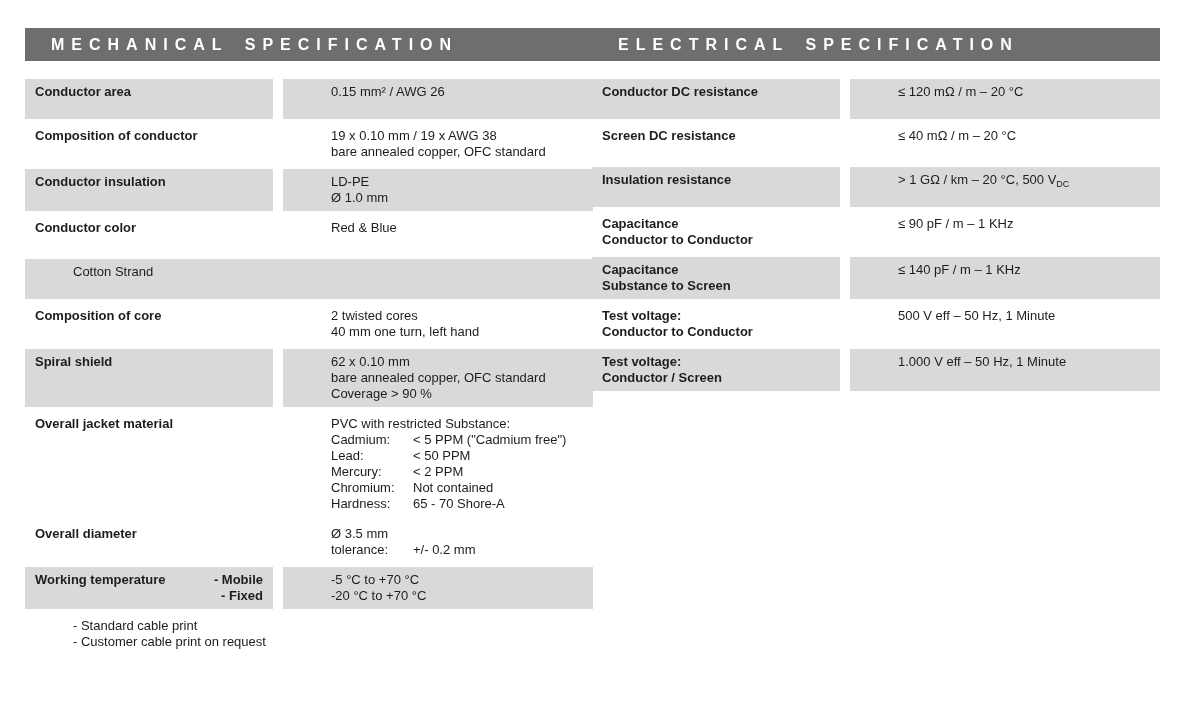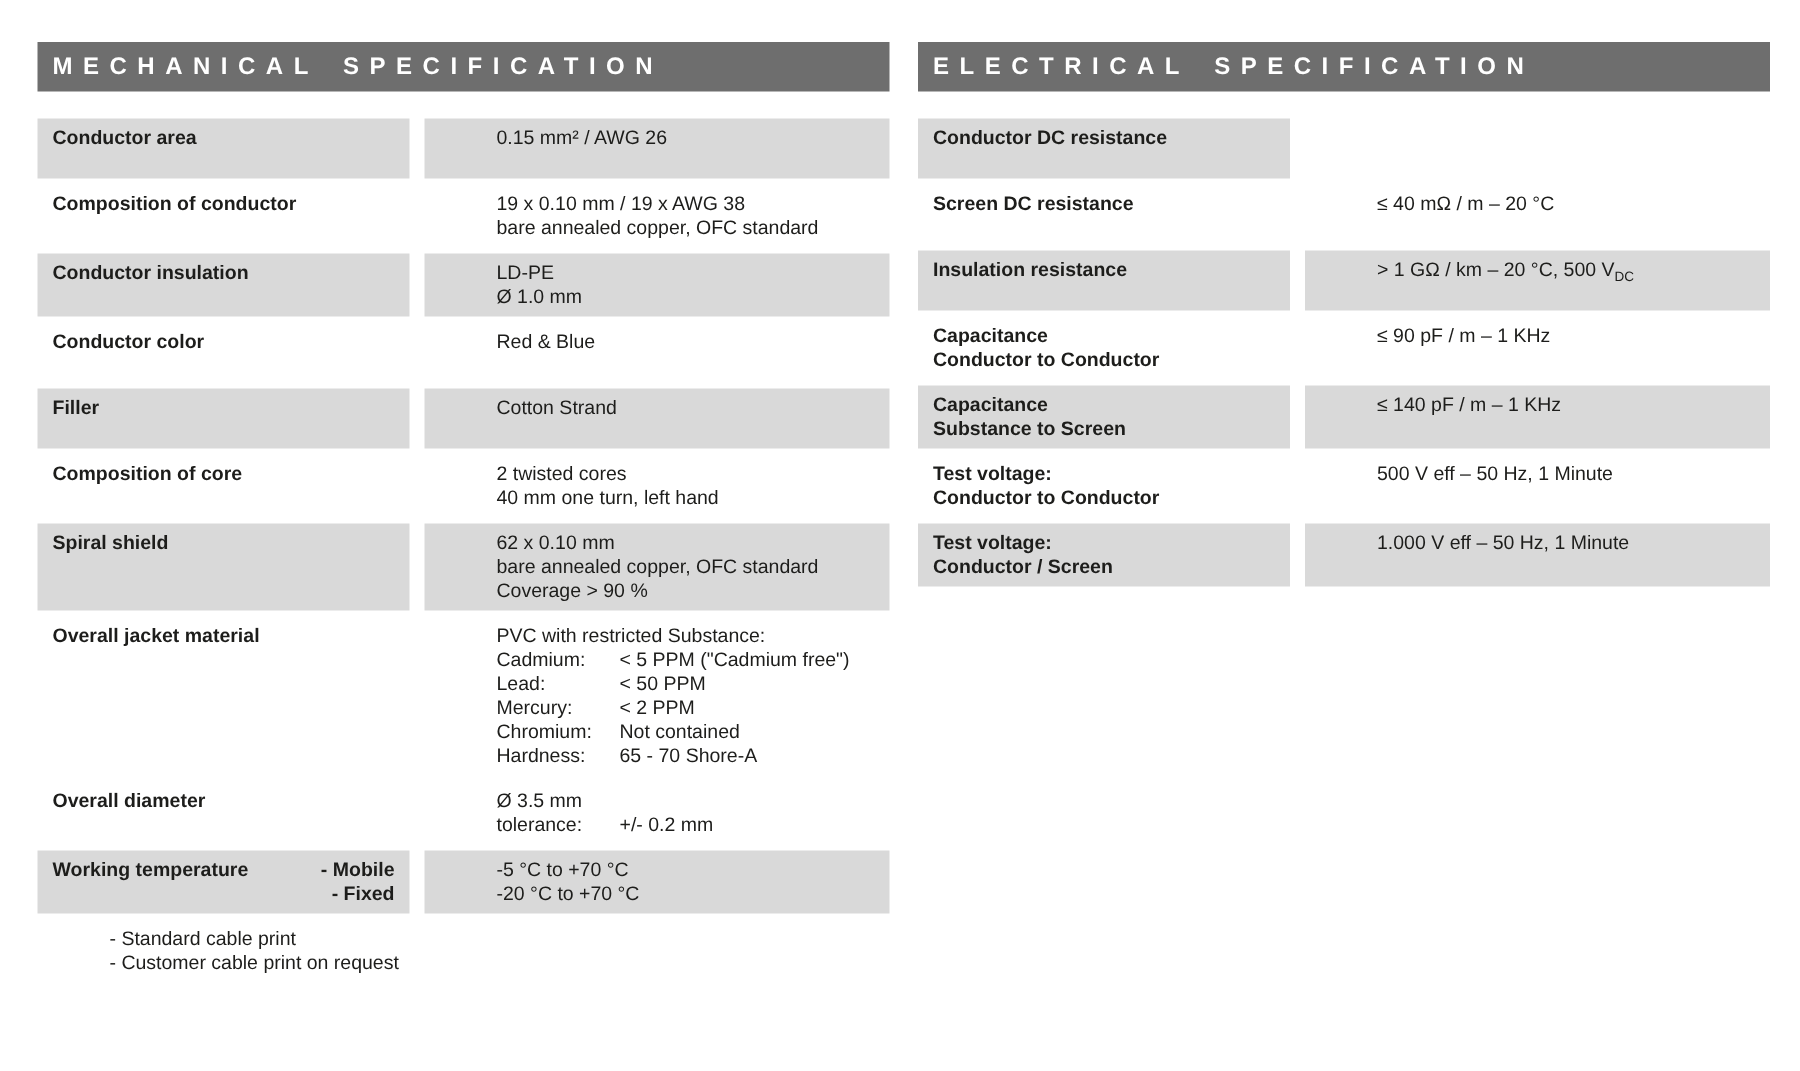--- a/index.html
+++ b/index.html
@@ -4,29 +4,29 @@
 <style>
   * { margin: 0; padding: 0; box-sizing: border-box; }
   html, body { width: 1200px; height: 714px; background: #ffffff; overflow: hidden; }
   body {
     font-family: "Liberation Sans", "DejaVu Sans", sans-serif;
     color: #1d1d1b;
     position: relative;
   }
   .spec-section { position: absolute; top: 28px; width: 568px; }
   .spec-section.mech { left: 25px; }
-  .spec-section.elec { left: 612px; }
+  .spec-section.elec { left: 592px; }
 
   .sec-header {
     height: 33px;
     background: #6e6e6e;
     color: #ffffff;
     display: flex;
     align-items: center;
-    padding-left: 10px;
+    padding-left: 26px;
     overflow: hidden;
   }
   .sec-header .sec-title {
     font-size: 16px;
     font-weight: bold;
     letter-spacing: 7px;
     word-spacing: 5px;
     white-space: nowrap;
   }
 
@@ -103,25 +103,20 @@
         <div class="cell label-cell">
           <div class="label-left">
             <div>Conductor color</div>
           </div>
         </div>
         <div class="cell value-cell">
           <div class="vline">Red &amp; Blue</div>
         </div>
       </div>
       <div class="row shaded">
-        <div class="cell label-cell">
-          <div class="label-left">
-            <div>Filler</div>
-          </div>
-        </div>
         <div class="cell value-cell">
           <div class="vline">Cotton Strand</div>
         </div>
       </div>
       <div class="row">
         <div class="cell label-cell">
           <div class="label-left">
             <div>Composition of core</div>
           </div>
         </div>
@@ -196,20 +191,23 @@
   <div class="sec-header">
     <span class="sec-title">ELECTRICAL SPECIFICATION</span>
   </div>
   <div class="rows">
       <div class="row shaded">
         <div class="cell label-cell">
           <div class="label-left">
             <div>Conductor DC resistance</div>
           </div>
         </div>
+        <div class="cell value-cell">
+          <div class="vline">≤ 120 mΩ / m – 20 °C</div>
+        </div>
       </div>
       <div class="row">
         <div class="cell label-cell">
           <div class="label-left">
             <div>Screen DC resistance</div>
           </div>
         </div>
         <div class="cell value-cell">
           <div class="vline">≤ 40 mΩ / m – 20 °C</div>
         </div>

